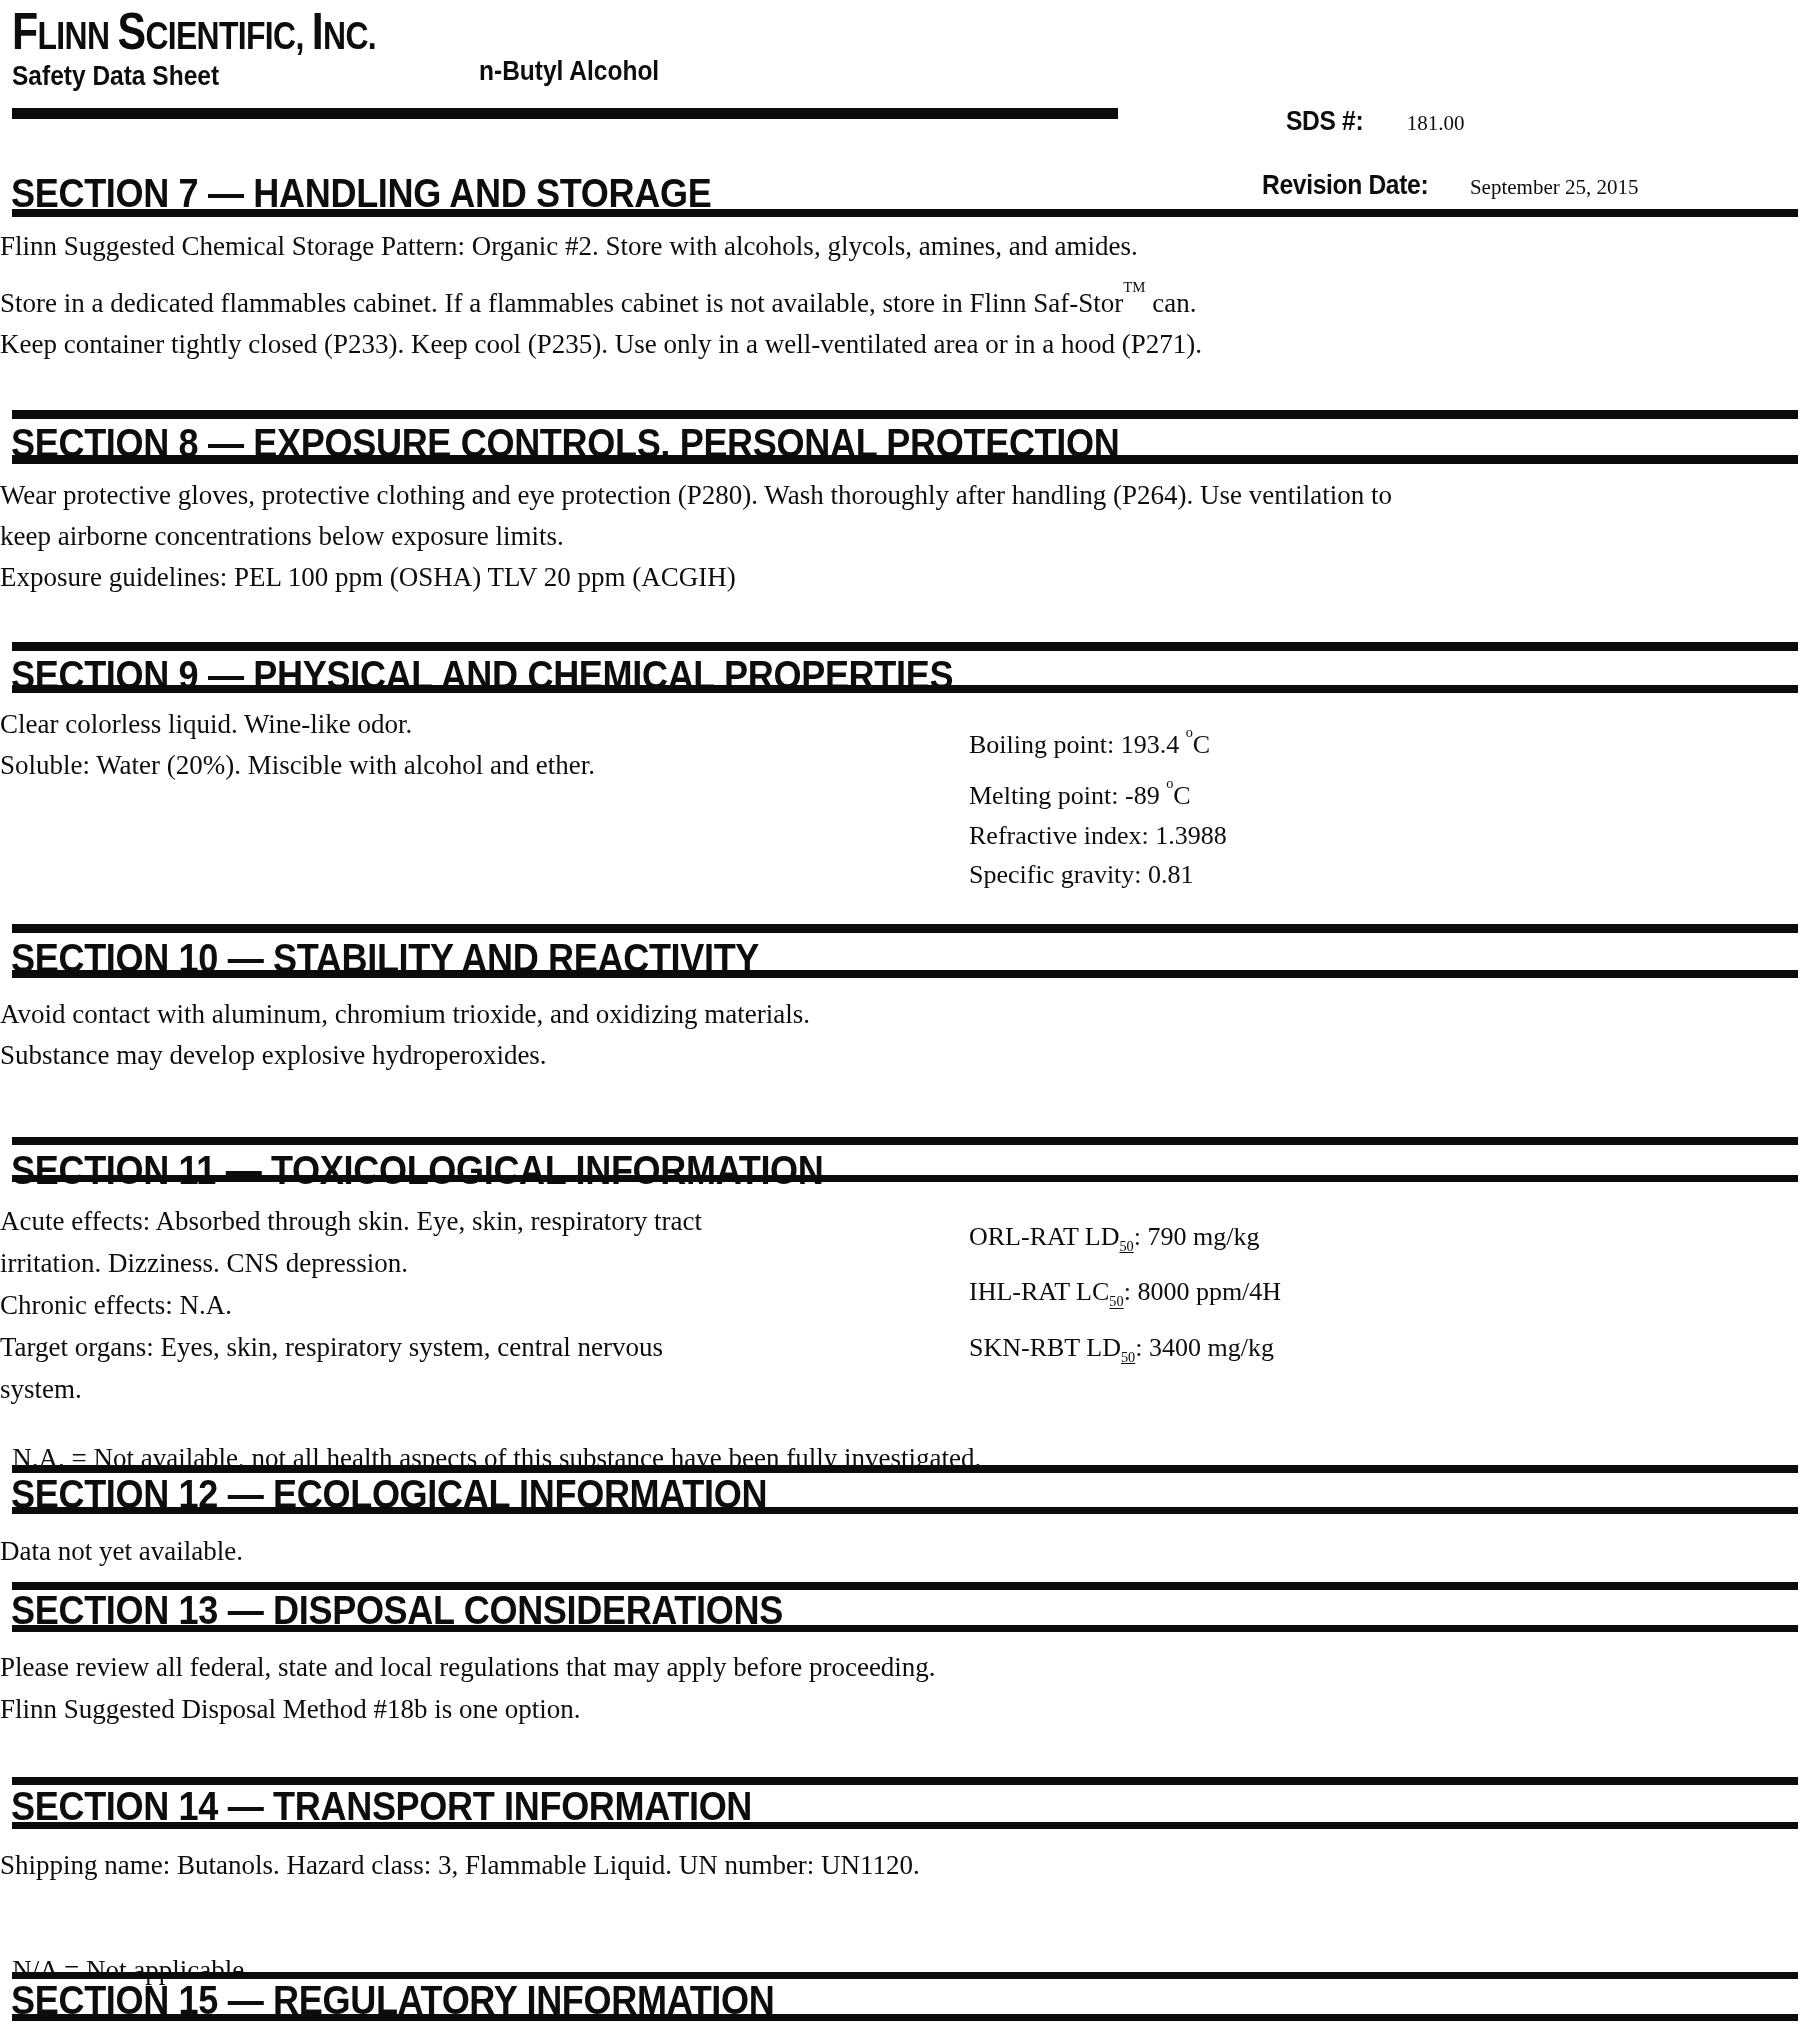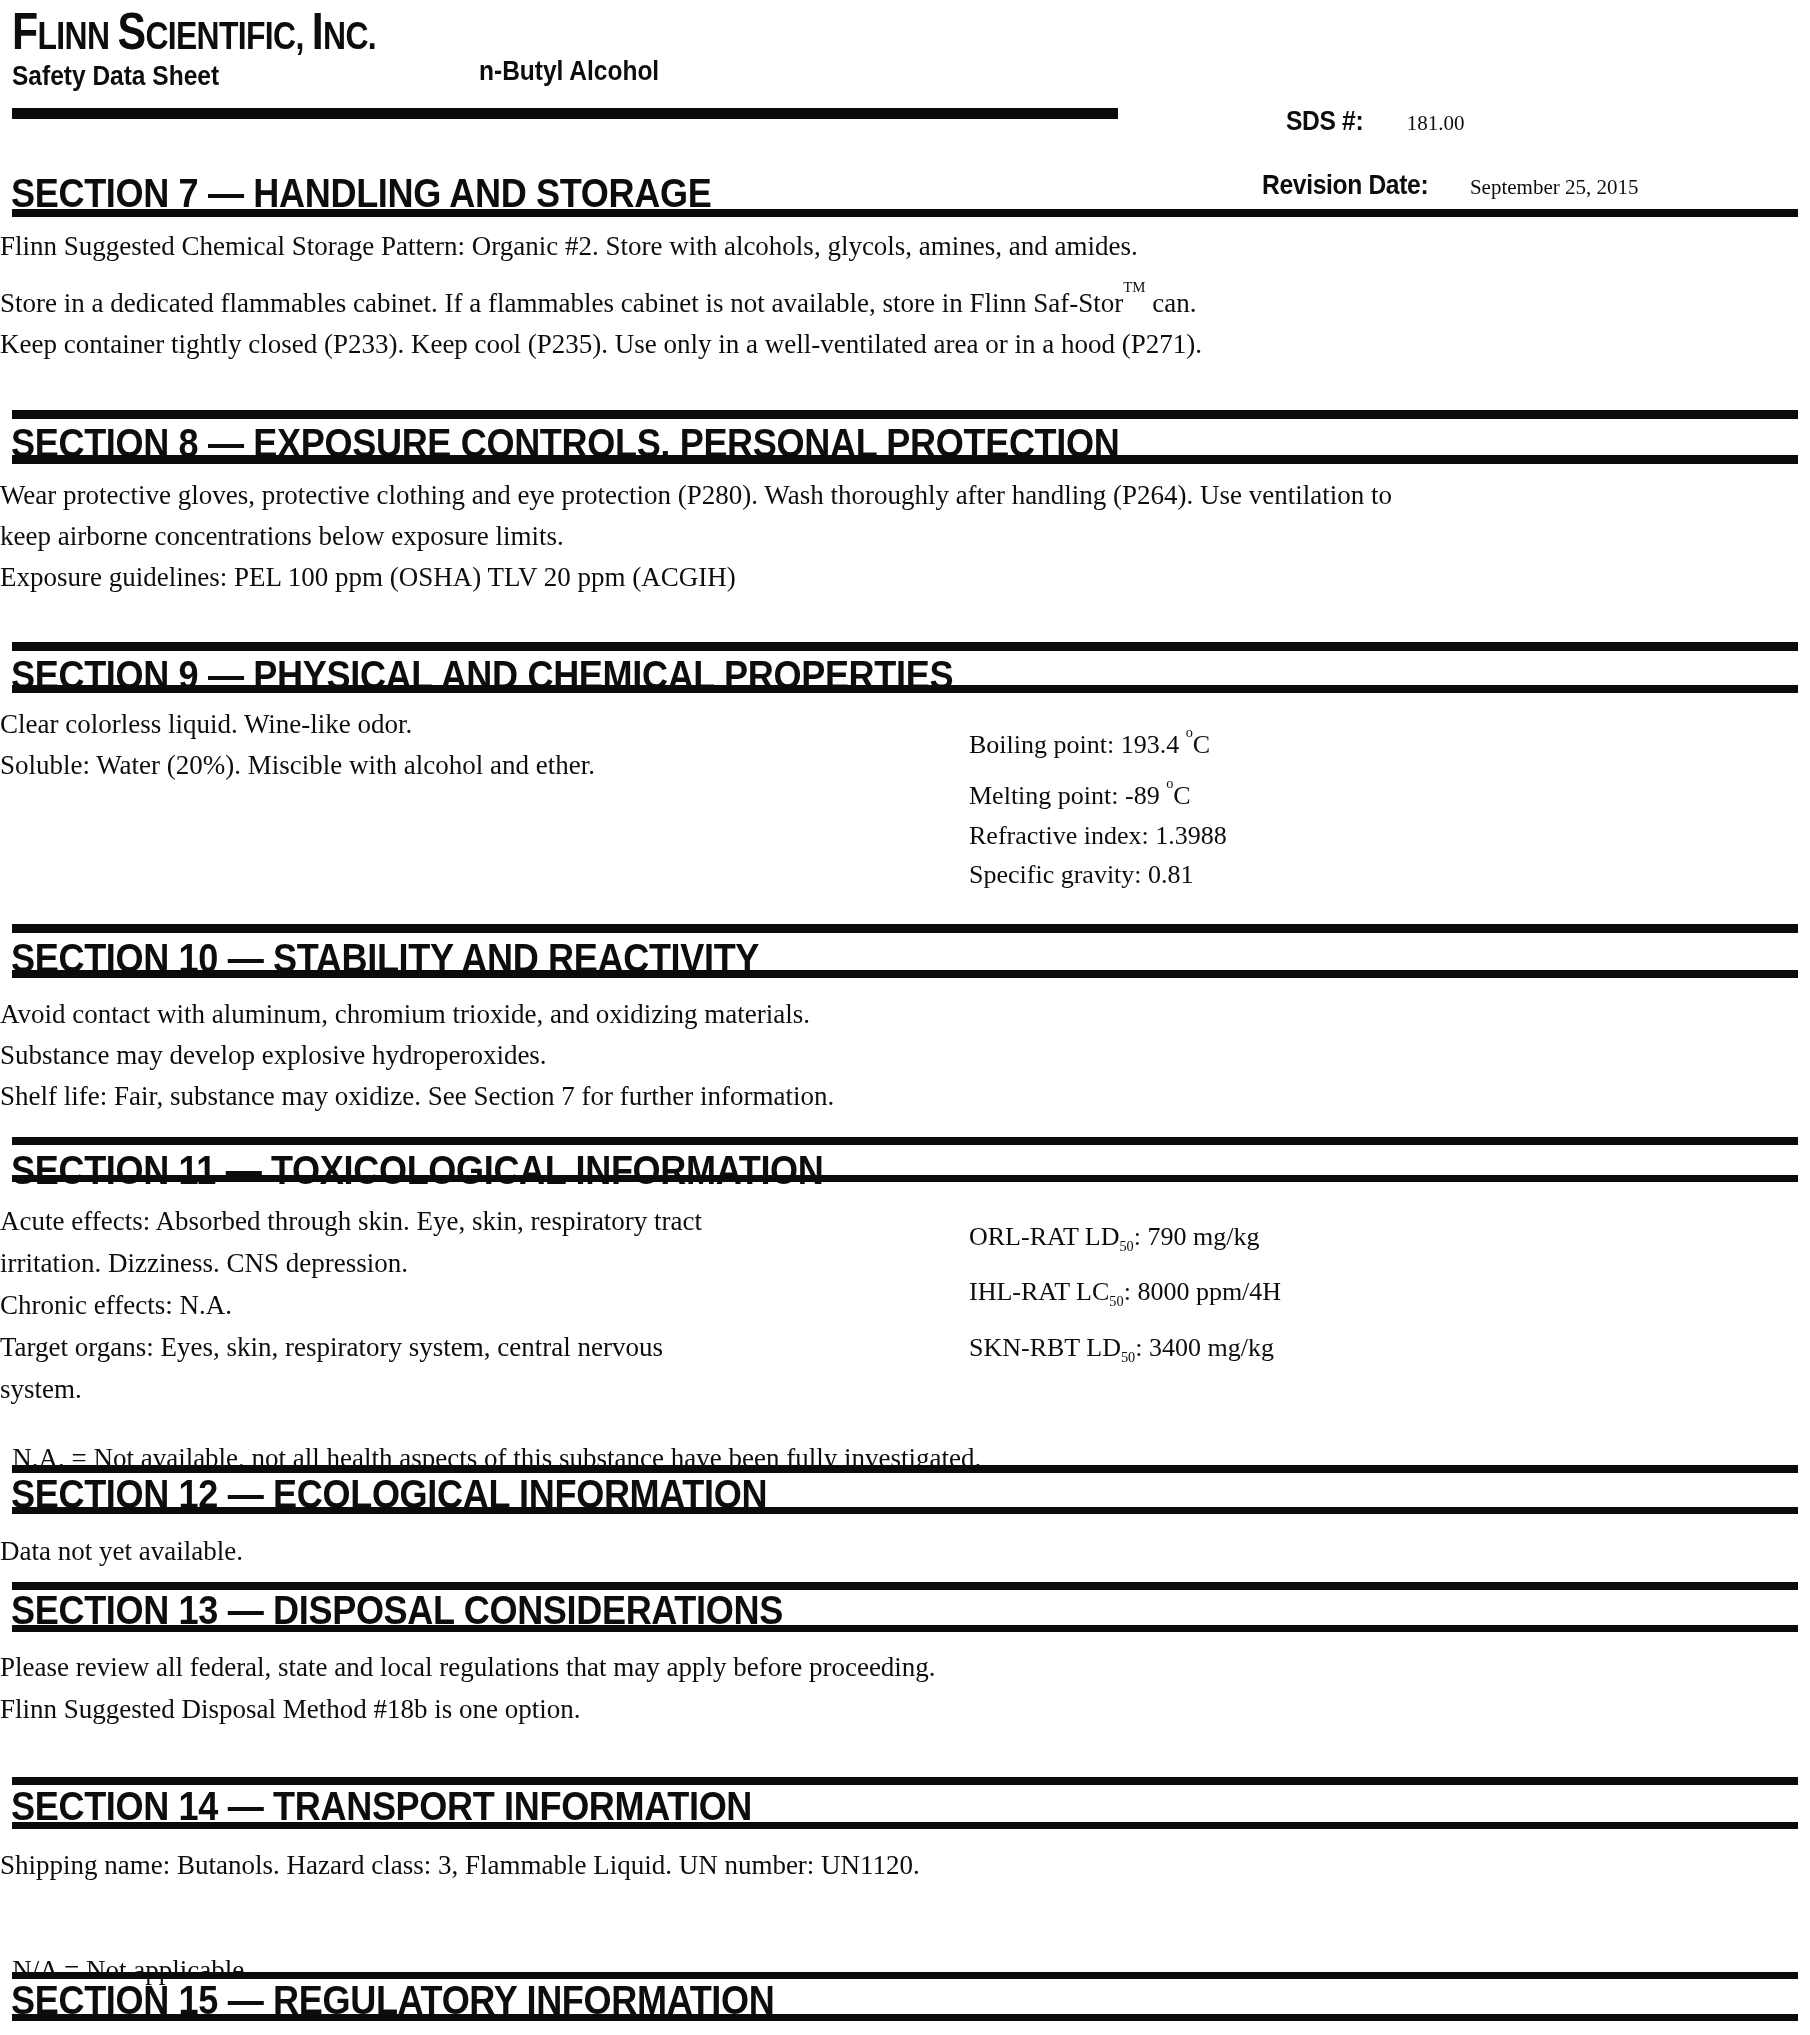--- a/index.html
+++ b/index.html
@@ -19,21 +19,21 @@
     font-weight:bold;font-size:41px;line-height:1;
     letter-spacing:-0.4px;white-space:nowrap;
     transform:scaleX(0.88);transform-origin:left top;
   }
   .tblock{position:absolute;left:0;font-size:27px;line-height:41px;white-space:nowrap;}
   .tblock div{white-space:nowrap;}
   .rcol{position:absolute;left:969px;font-size:26px;white-space:nowrap;}
   .note-line{position:absolute;left:12.2px;font-size:27px;white-space:nowrap;margin-top:26px;}
   sup.tm{font-size:55%;vertical-align:48%;}
   sup.deg{font-size:55%;vertical-align:42%;}
-  sub.fifty{font-size:55%;vertical-align:-14%;}
+  sub.fifty{font-size:55%;vertical-align:-14%;text-decoration:underline;}
   
   .brand{position:absolute;left:12.2px;top:5.7px;font-family:"Liberation Sans",sans-serif;
          font-weight:bold;line-height:1;white-space:nowrap;
          transform:scaleX(0.84);transform-origin:left top;letter-spacing:-0.8px;}
   .brand .big{font-size:51px;}
   .brand .small{font-size:38px;}
   .doc-type{position:absolute;left:12.2px;top:61px;font-family:"Liberation Sans",sans-serif;
             font-weight:bold;font-size:28.5px;line-height:1;white-space:nowrap;
             transform:scaleX(0.86);transform-origin:left top;}
   .product{position:absolute;left:479px;top:56px;font-family:"Liberation Sans",sans-serif;
@@ -108,21 +108,20 @@
     </div>
   </div>
 
   <div>
     <div class="rule" style="top:924px;height:9px"></div>
     <div class="sec-title" style="top:938px">SECTION 10 — STABILITY AND REACTIVITY</div>
     <div class="rule" style="top:970px;height:8.1px"></div>
     <div class="tblock" style="top:994px">
       <div>Avoid contact with aluminum, chromium trioxide, and oxidizing materials.</div>
       <div>Substance may develop explosive hydroperoxides.</div>
-      <div>Shelf life: Fair, substance may oxidize. See Section 7 for further information.</div>
     </div>
   </div>
 
   <div>
     <div class="rule" style="top:1137px;height:8.1px"></div>
     <div class="sec-title" style="top:1150px">SECTION 11 — TOXICOLOGICAL INFORMATION</div>
     <div class="rule" style="top:1175px;height:7.3px"></div>
     <div class="tblock" style="top:1200px;line-height:42px">
       <div>Acute effects: Absorbed through skin. Eye, skin, respiratory tract</div>
       <div>irritation. Dizziness. CNS depression.</div>

